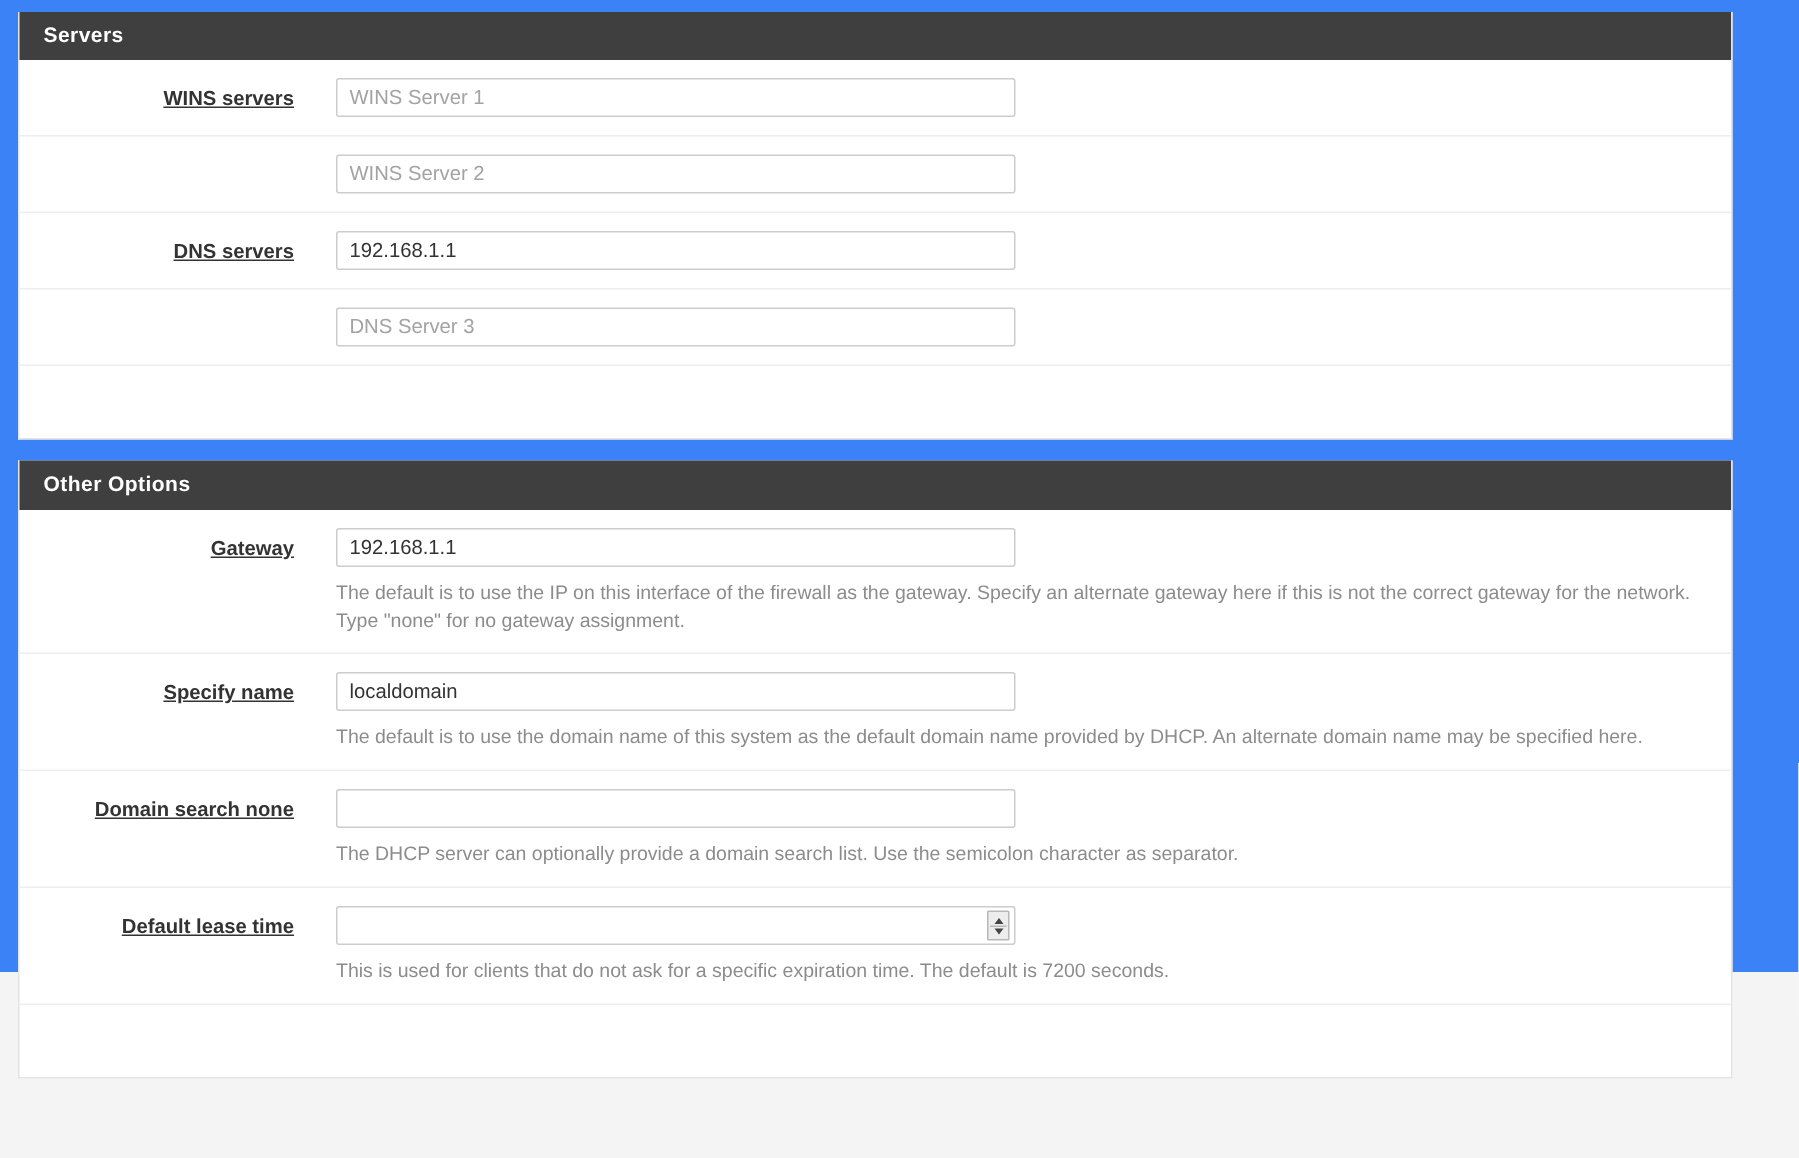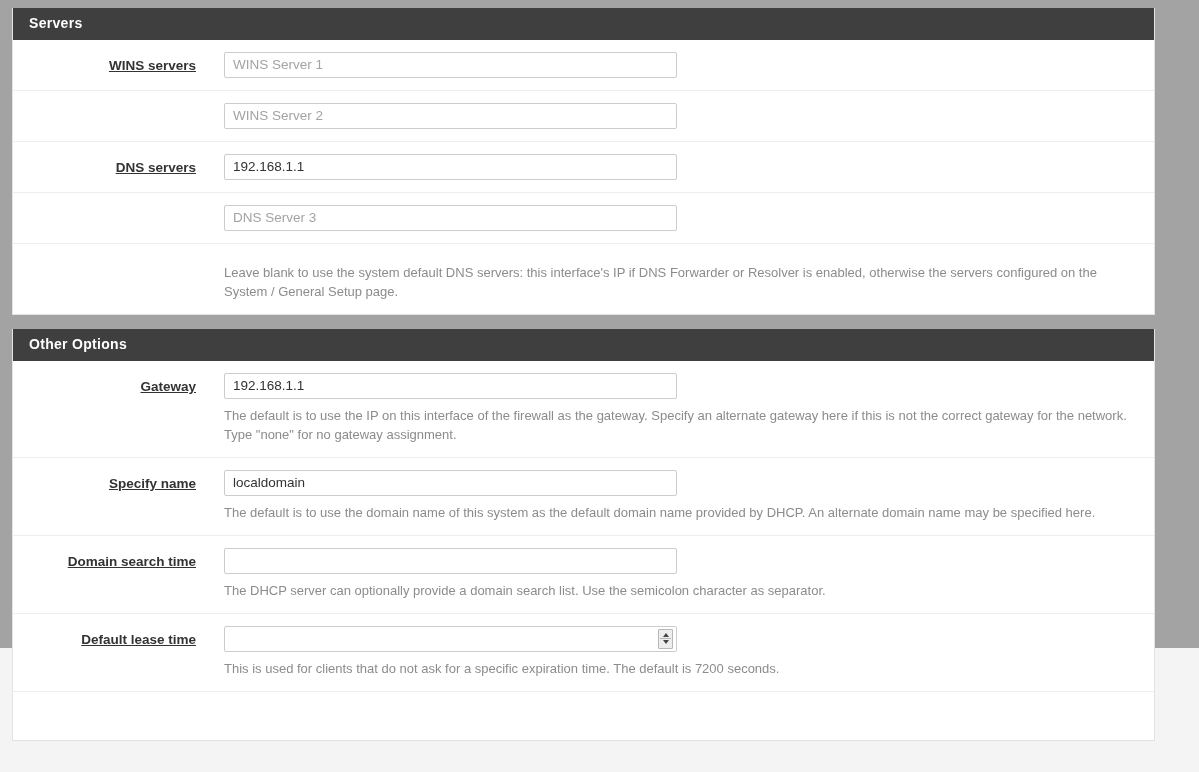--- a/index.html
+++ b/index.html
@@ -10,21 +10,21 @@
     width: 1199px;
     height: 772px;
     background: #f4f4f4;
     font-family: "Liberation Sans", sans-serif;
     overflow: hidden;
   }
   .page {
     position: relative;
     width: 1199px;
     height: 648px;
-    background: #a3a3a3;
+    background: #3b82f6;
     padding-left: 12px;
     padding-top: 8px;
   }
   .panel {
     width: 1143px;
     background: #ffffff;
     border: 1px solid #e3e3e3;
     border-top: 0;
     margin-bottom: 14px;
   }
@@ -152,21 +152,20 @@
       <div class="form-row">
         <div class="col-label"></div>
         <div class="col-field">
           <input class="txt" type="text" placeholder="DNS Server 3" value="" style="">
         </div>
       </div>
 
       <div class="form-row no-border">
         <div class="col-label"></div>
         <div class="col-field">
-          <div class="help">Leave blank to use the system default DNS servers: this interface's IP if DNS Forwarder or Resolver is enabled, otherwise the servers configured on the System / General Setup page.</div>
         </div>
       </div>
 
     </div>
   </div>
 
   <div class="panel">
     <div class="panel-heading">Other Options</div>
     <div class="panel-body">
 
@@ -180,21 +179,21 @@
 
       <div class="form-row">
         <div class="col-label">Specify name</div>
         <div class="col-field">
           <input class="txt" type="text" placeholder="" value="localdomain" style="">
           <div class="help">The default is to use the domain name of this system as the default domain name provided by DHCP. An alternate domain name may be specified here.</div>
         </div>
       </div>
 
       <div class="form-row">
-        <div class="col-label">Domain search time</div>
+        <div class="col-label">Domain search none</div>
         <div class="col-field">
           <input class="txt" type="text" placeholder="" value="" style="">
           <div class="help">The DHCP server can optionally provide a domain search list. Use the semicolon character as separator.</div>
         </div>
       </div>
 
       <div class="form-row">
         <div class="col-label">Default lease time</div>
         <div class="col-field">
           <div class="spin-wrap">

